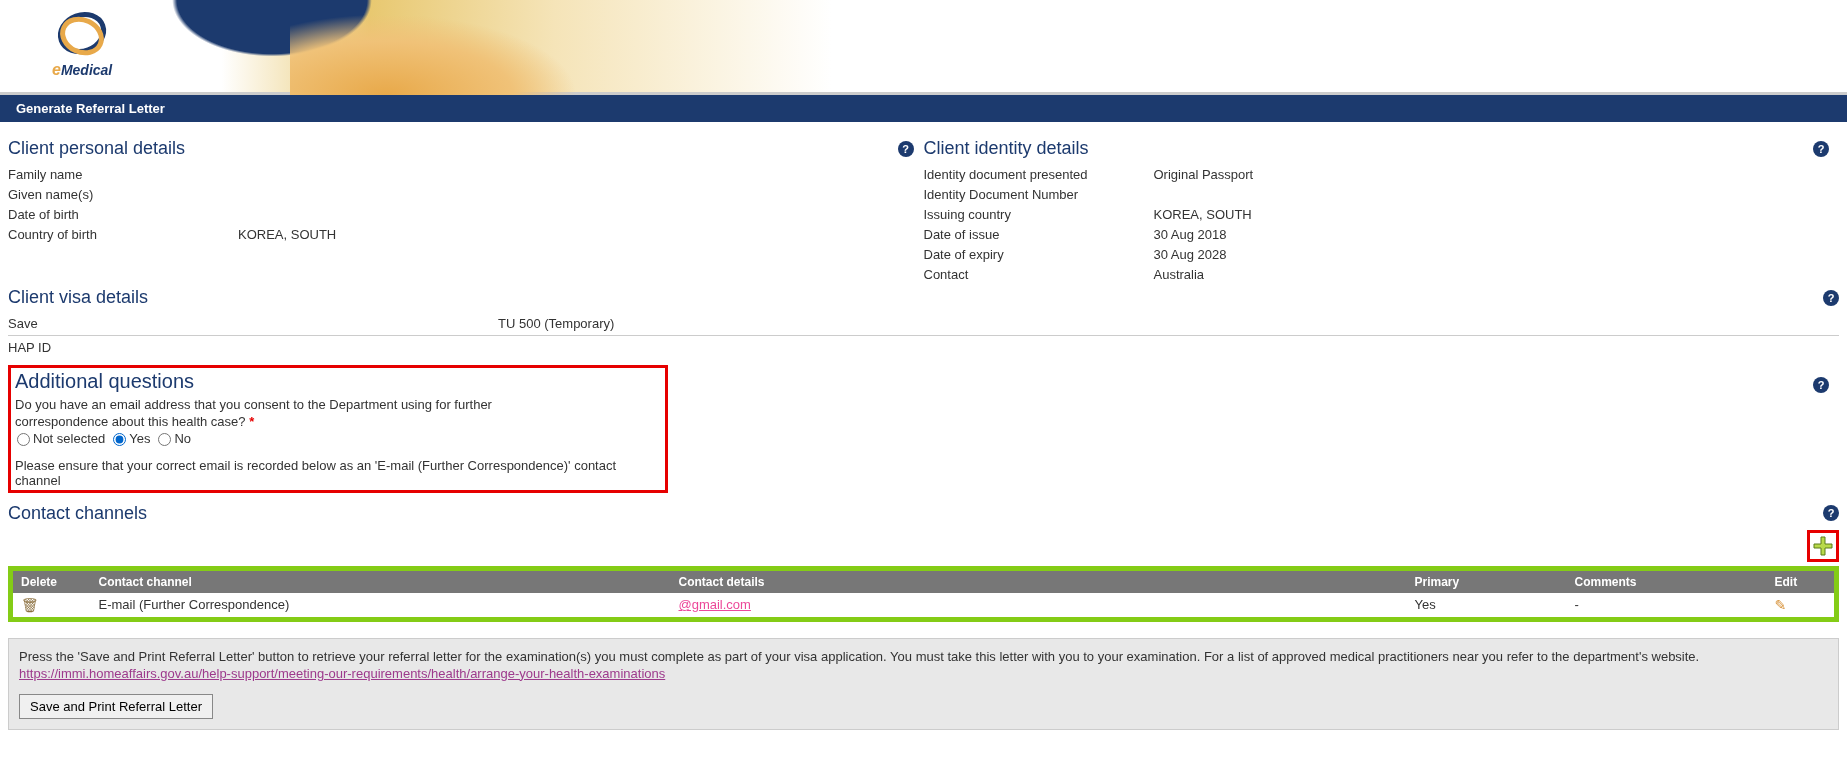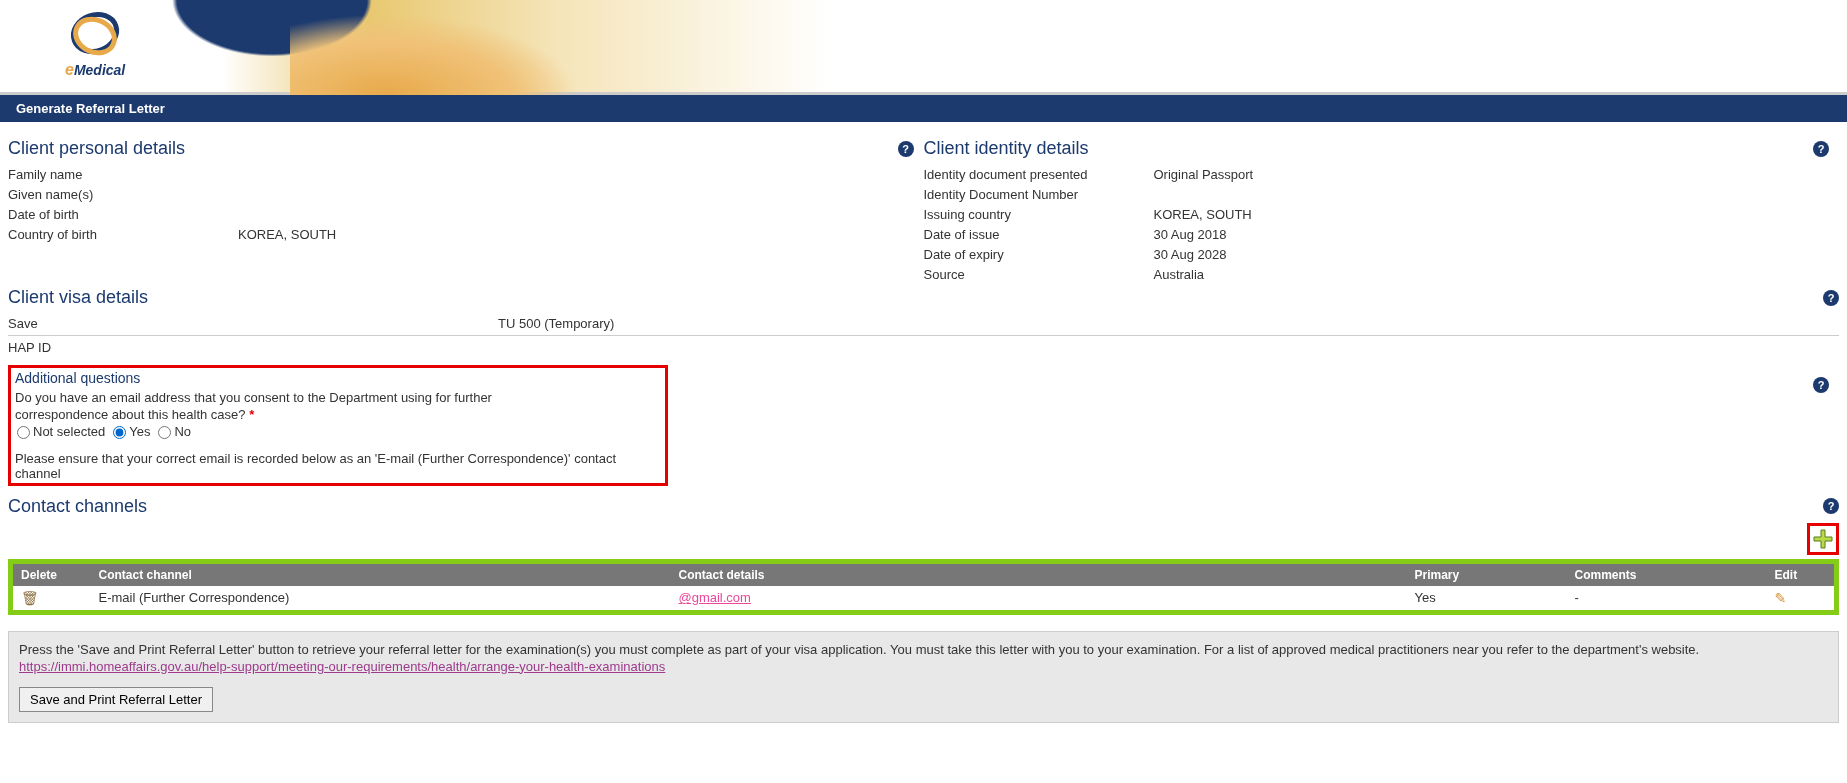--- a/index.html
+++ b/index.html
@@ -24,21 +24,21 @@
       content: '';
       position: absolute;
       left: 290px;
       top: 0;
       width: 320px;
       height: 95px;
       background: radial-gradient(ellipse at 30% 100%, #e8a94a 0%, #f0c278 40%, transparent 60%);
     }
     .logo-area {
       position: absolute;
-      left: 65px;
+      left: 52px;
       top: 8px;
       z-index: 2;
     }
     .logo-icon {
       width: 60px;
       height: 55px;
       position: relative;
     }
     .logo-text { 
       font-size: 14px; 
@@ -97,21 +97,21 @@
     .hr-line { border: none; border-top: 1px solid #ccc; margin: 2px 0; }
     
     .highlight-box {
       border: 3px solid #e60000;
       padding: 2px 4px;
       margin-top: 8px;
       width: 660px;
     }
     .subsection-title {
       color: #1c3a6e;
-      font-size: 14px;
+      font-size: 20px;
       margin-bottom: 4px;
     }
     .question-text { margin-bottom: 4px; line-height: 1.3; }
     .required-star { color: #e60000; font-weight: bold; }
     .radio-group { display: inline-flex; align-items: center; gap: 4px; margin-left: 2px; }
     .radio-group label { margin-right: 4px; cursor: pointer; }
     .radio-group input { margin-right: 3px; vertical-align: middle; accent-color: #0066cc; }
     .instruction-text { margin-top: 10px; }
     
     .contact-header-row {
@@ -238,21 +238,21 @@
       </div>
       <div class="field-row">
         <div class="field-label">Date of issue</div>
         <div class="field-value">30 Aug 2018</div>
       </div>
       <div class="field-row">
         <div class="field-label">Date of expiry</div>
         <div class="field-value">30 Aug 2028</div>
       </div>
       <div class="field-row">
-        <div class="field-label">Source</div>
+        <div class="field-label">Contact</div>
         <div class="field-value">Australia</div>
       </div>
     </div>
   </div>
 
   <div class="section-title" style="margin-top:2px;">
     <span class="section-title-text">Client visa details</span>
     <span class="help-icon">?</span>
   </div>
   <div class="field-row">

